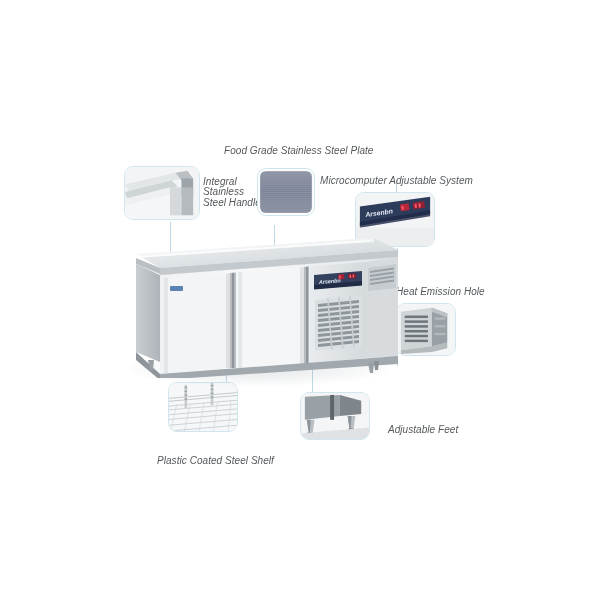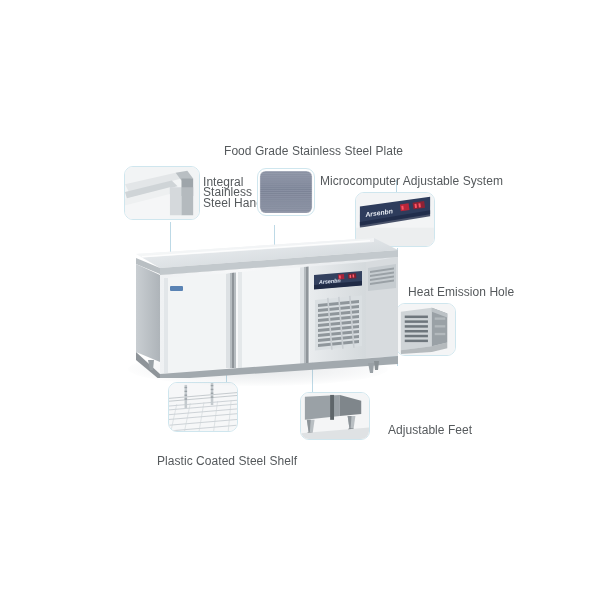--- a/index.html
+++ b/index.html
@@ -19,24 +19,25 @@
     background:#ffffff;
     box-sizing:border-box;
     overflow:hidden;
   }
   .thumb-inner{position:absolute;left:0;top:0;width:100%;height:100%;}
 
   
   .label{
     position:absolute;
     color:#55595c;
-    font-size:12px;
+    font-size:10px;
     line-height:10.4px;
     letter-spacing:.05px;
     white-space:pre;
+    font-style:italic;
   }
 
   
   .conn{position:absolute;background:#bdd9e6;}
   .conn.v{width:1px;}
   .conn.h{height:1px;}
 
   
   #product{position:absolute;left:122px;top:228px;width:276px;height:150px;}
   #product svg{display:block;}
@@ -139,21 +140,21 @@
         <rect x="8" y="37" width="24" height="2.6"></rect>
       </g>
       <g fill="#b3b9bd">
         <rect x="39" y="14" width="11" height="2.4"></rect>
         <rect x="39" y="22" width="11" height="2.4"></rect>
         <rect x="39" y="30" width="11" height="2.4"></rect>
       </g>
       <polygon points="4,48 36,44 52,40 52,46 36,50 4,52" fill="#8b9298" opacity=".6"></polygon>
     </svg>
   </div>
-  <div class="label" style="left:408px;top:287px;">Heat Emission Hole</div>
+  <div class="label" style="left:396px;top:287px;">Heat Emission Hole</div>
 
   <div class="thumb" style="left:300px;top:392px;width:70px;height:48px;">
     <svg class="thumb-inner" viewBox="0 0 70 48" preserveAspectRatio="none">
       <rect x="0" y="0" width="70" height="48" fill="#f4f5f6"></rect>
       <polygon points="4,4 40,2 40,24 4,28" fill="#9aa1a6"></polygon>
       <polygon points="40,2 62,8 62,22 40,24" fill="#7f868b"></polygon>
       <rect x="30" y="2" width="4" height="26" fill="#5e6569"></rect>
       <polygon points="6,28 14,28 12,42 8,42" fill="#b9bfc3"></polygon>
       <polygon points="6,28 10,28 9,42 8,42" fill="#8d9499"></polygon>
       <rect x="6.5" y="41" width="6" height="2.4" rx="1" fill="#6f767b"></rect>

